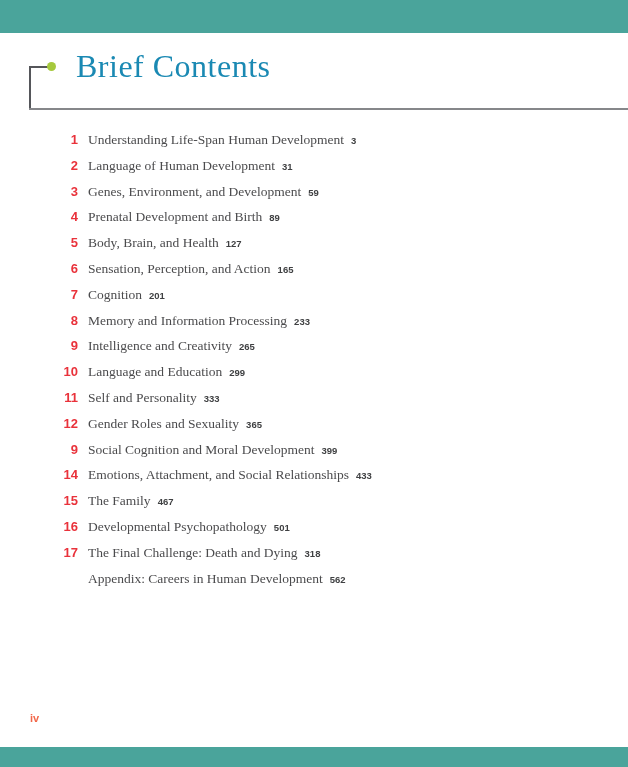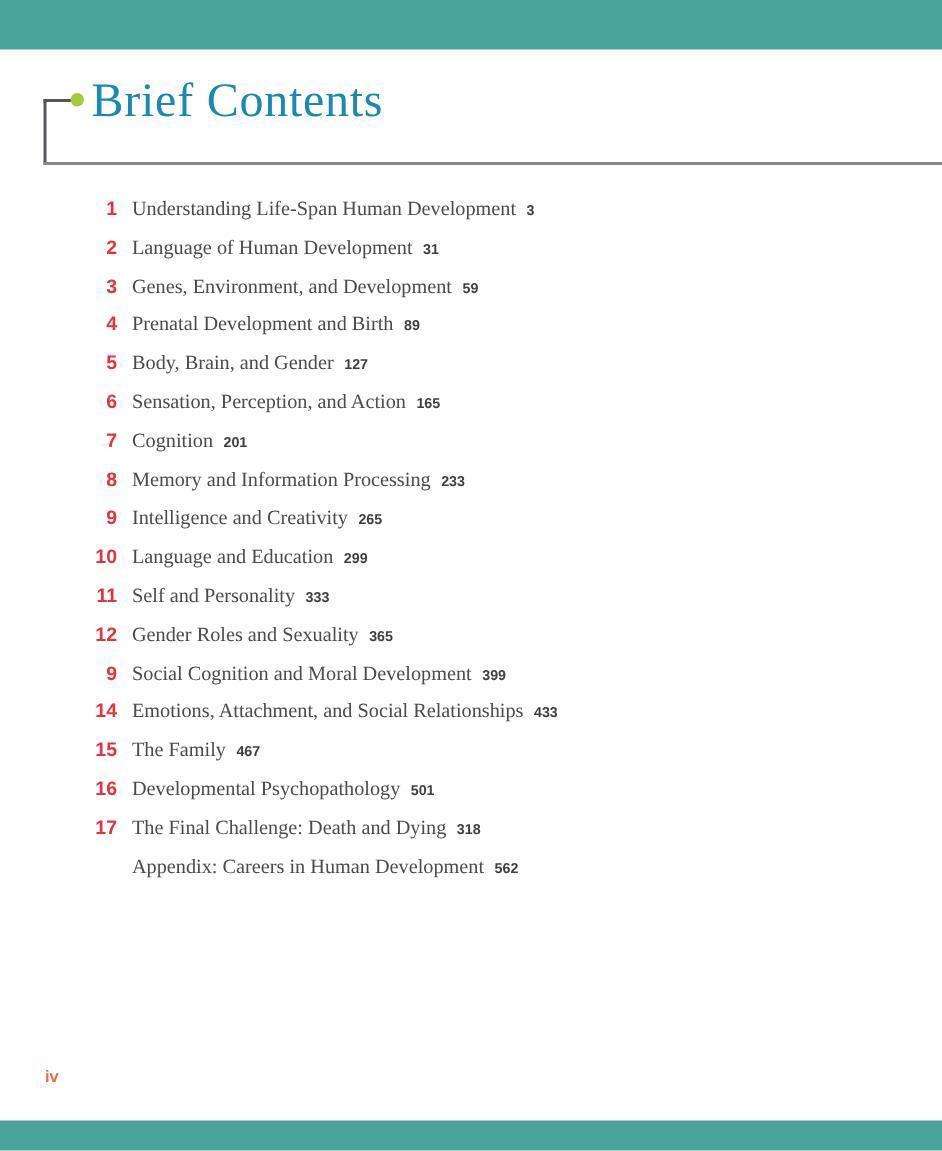--- a/index.html
+++ b/index.html
@@ -23,21 +23,21 @@
   .band-top{top:0;height:33px;}
   .band-bottom{bottom:0;height:20px;}
 
   
   .bracket-vert{position:absolute;left:29px;top:66px;width:2px;height:44px;background:var(--bracket-gray);}
   .bracket-arm{position:absolute;left:29px;top:66px;width:19px;height:2px;background:var(--bracket-gray);}
   .dot{position:absolute;left:47px;top:62px;width:9px;height:9px;border-radius:50%;background:var(--dot-green);}
   .rule{position:absolute;left:29px;top:108px;width:599px;height:2px;background:var(--rule-gray);}
 
   h1.page-title{
-    position:absolute;left:61px;top:50px;margin:0;
+    position:absolute;left:76px;top:50px;margin:0;
     font-family:"Liberation Serif", serif;font-weight:400;
     font-size:32px;line-height:1;letter-spacing:0.5px;
     color:var(--heading-blue);
   }
 
   
   .toc{position:absolute;left:0;top:126px;width:528px;}
   .toc-row{height:25.8px;line-height:25.8px;white-space:nowrap;}
   .toc-row .num{
     display:inline-block;width:78px;text-align:right;
@@ -83,21 +83,21 @@
 
   <div class="toc-row">
     <span class="num">3</span><span class="title">Genes, Environment, and Development</span><span class="pg">59</span>
   </div>
 
   <div class="toc-row">
     <span class="num">4</span><span class="title">Prenatal Development and Birth</span><span class="pg">89</span>
   </div>
 
   <div class="toc-row">
-    <span class="num">5</span><span class="title">Body, Brain, and Gender</span><span class="pg">127</span>
+    <span class="num">5</span><span class="title">Body, Brain, and Health</span><span class="pg">127</span>
   </div>
 
   <div class="toc-row">
     <span class="num">6</span><span class="title">Sensation, Perception, and Action</span><span class="pg">165</span>
   </div>
 
   <div class="toc-row">
     <span class="num">7</span><span class="title">Cognition</span><span class="pg">201</span>
   </div>
 

